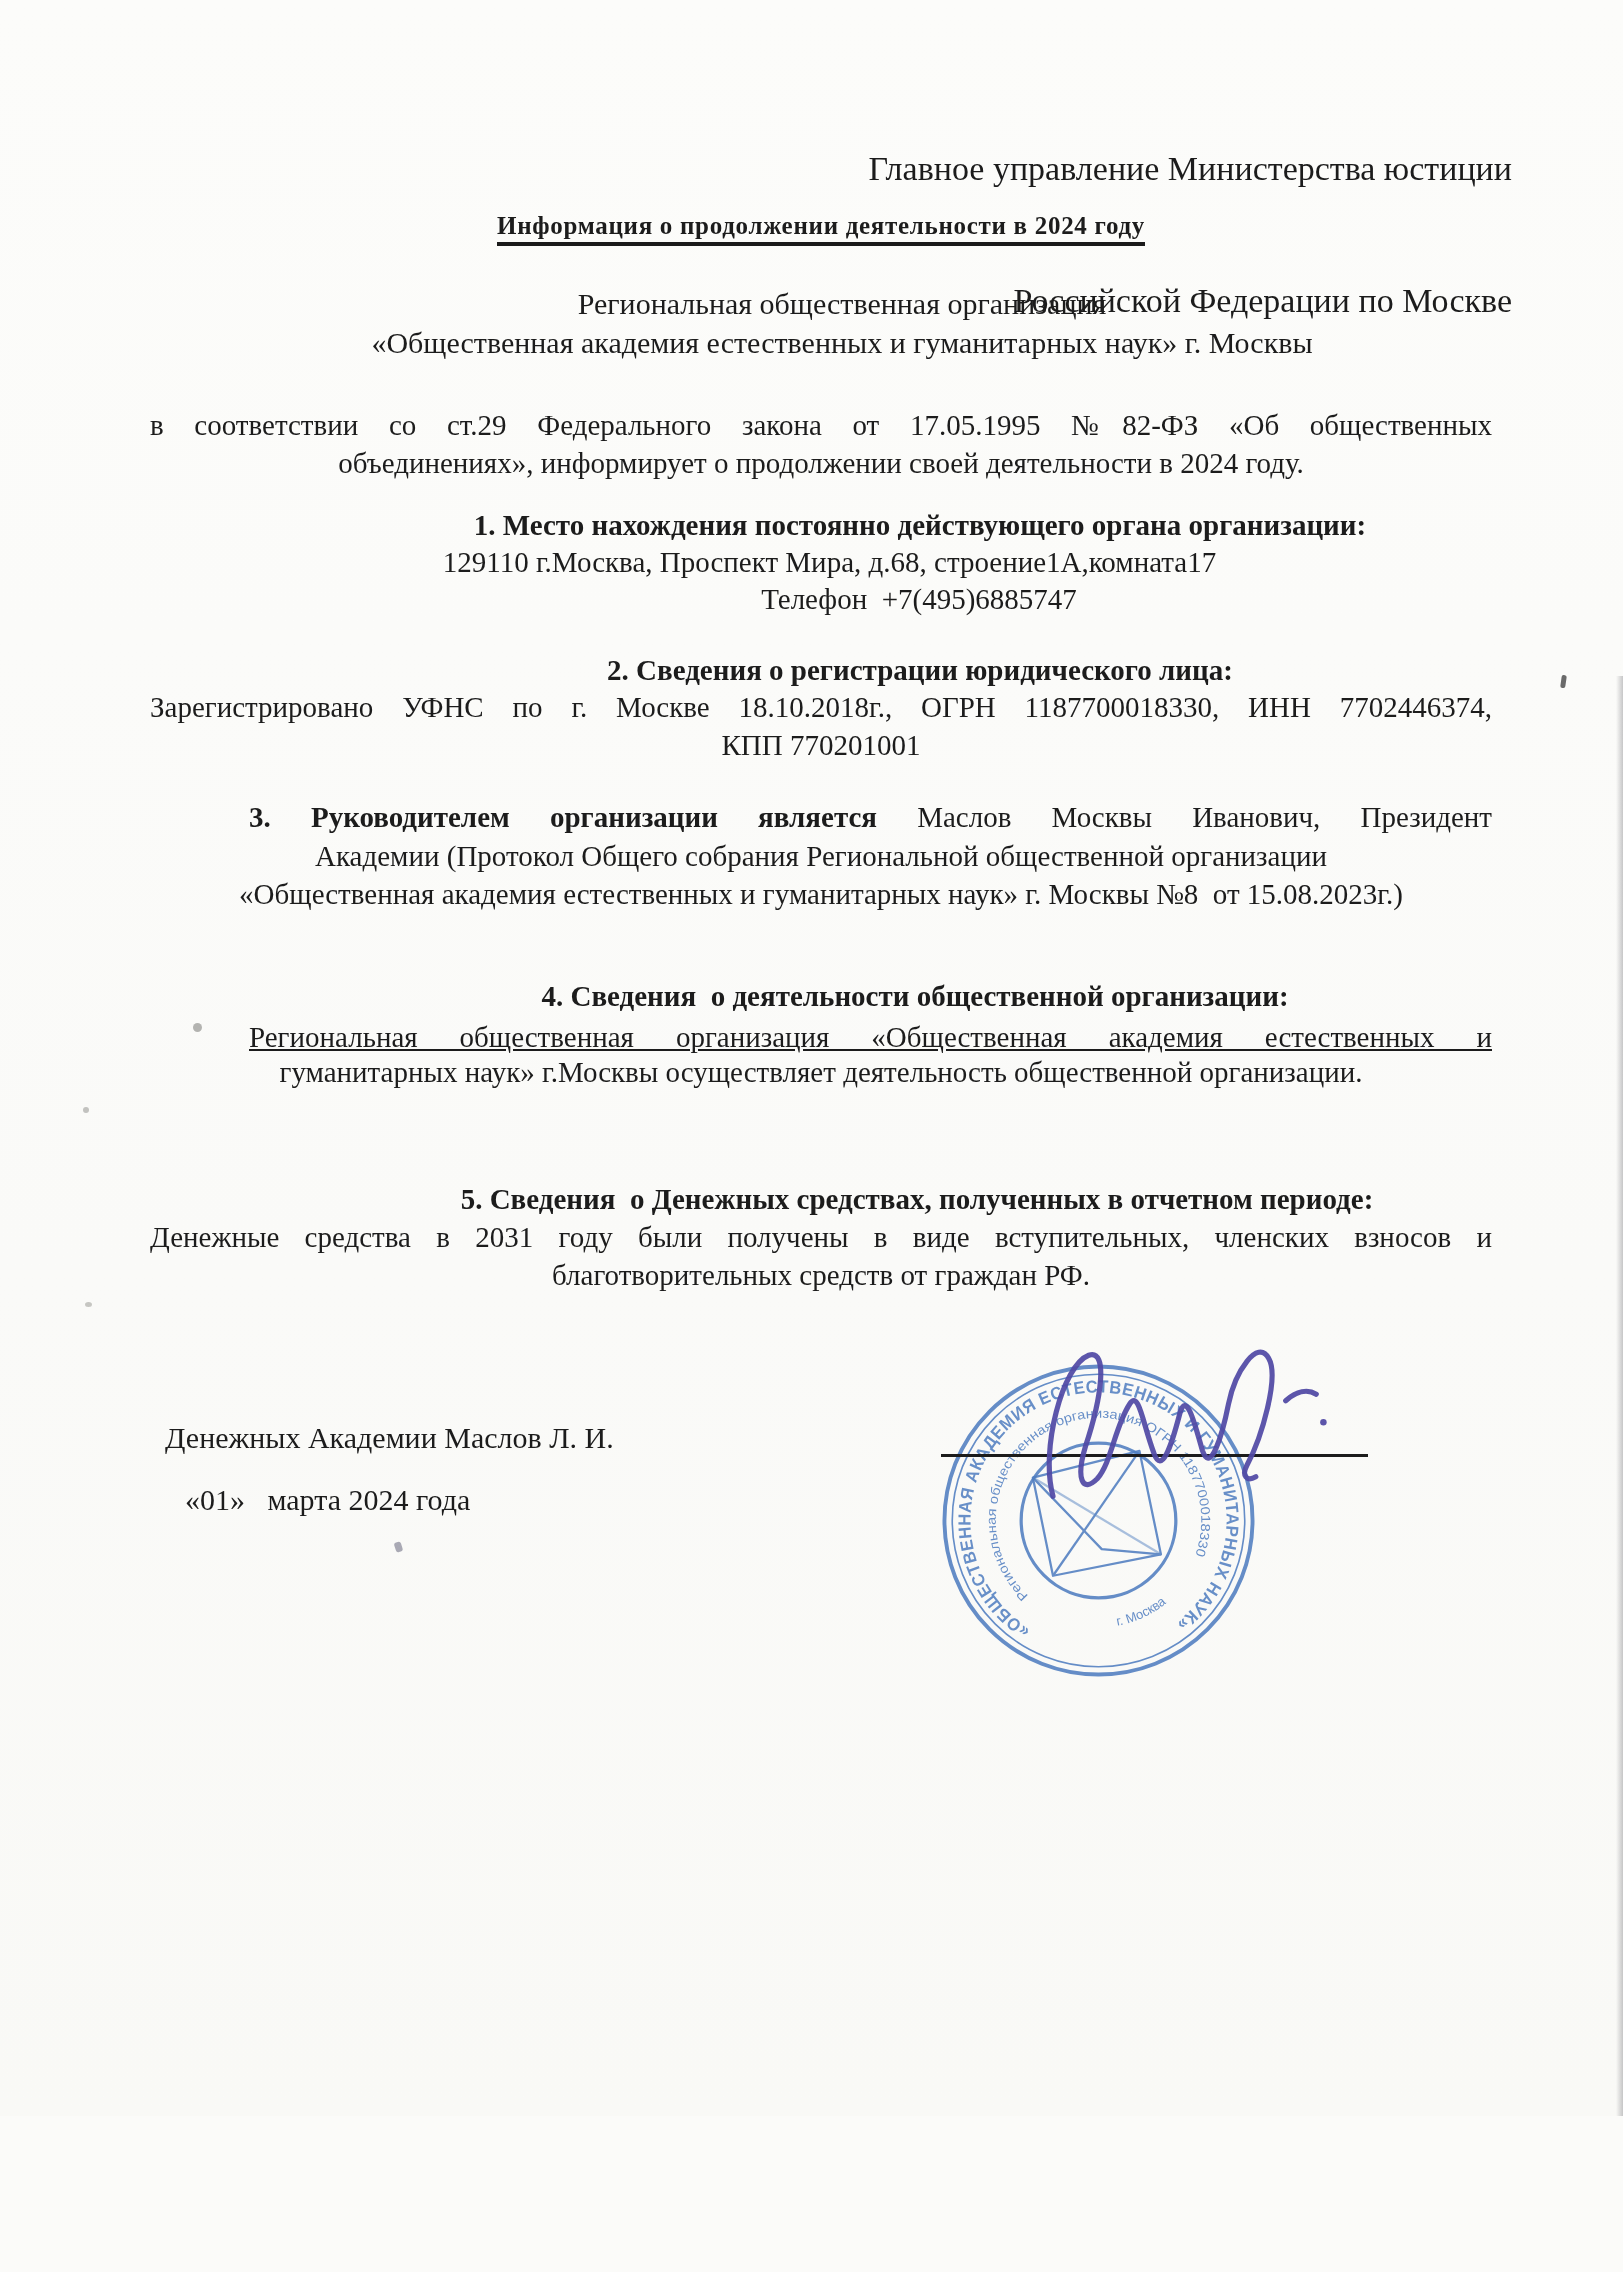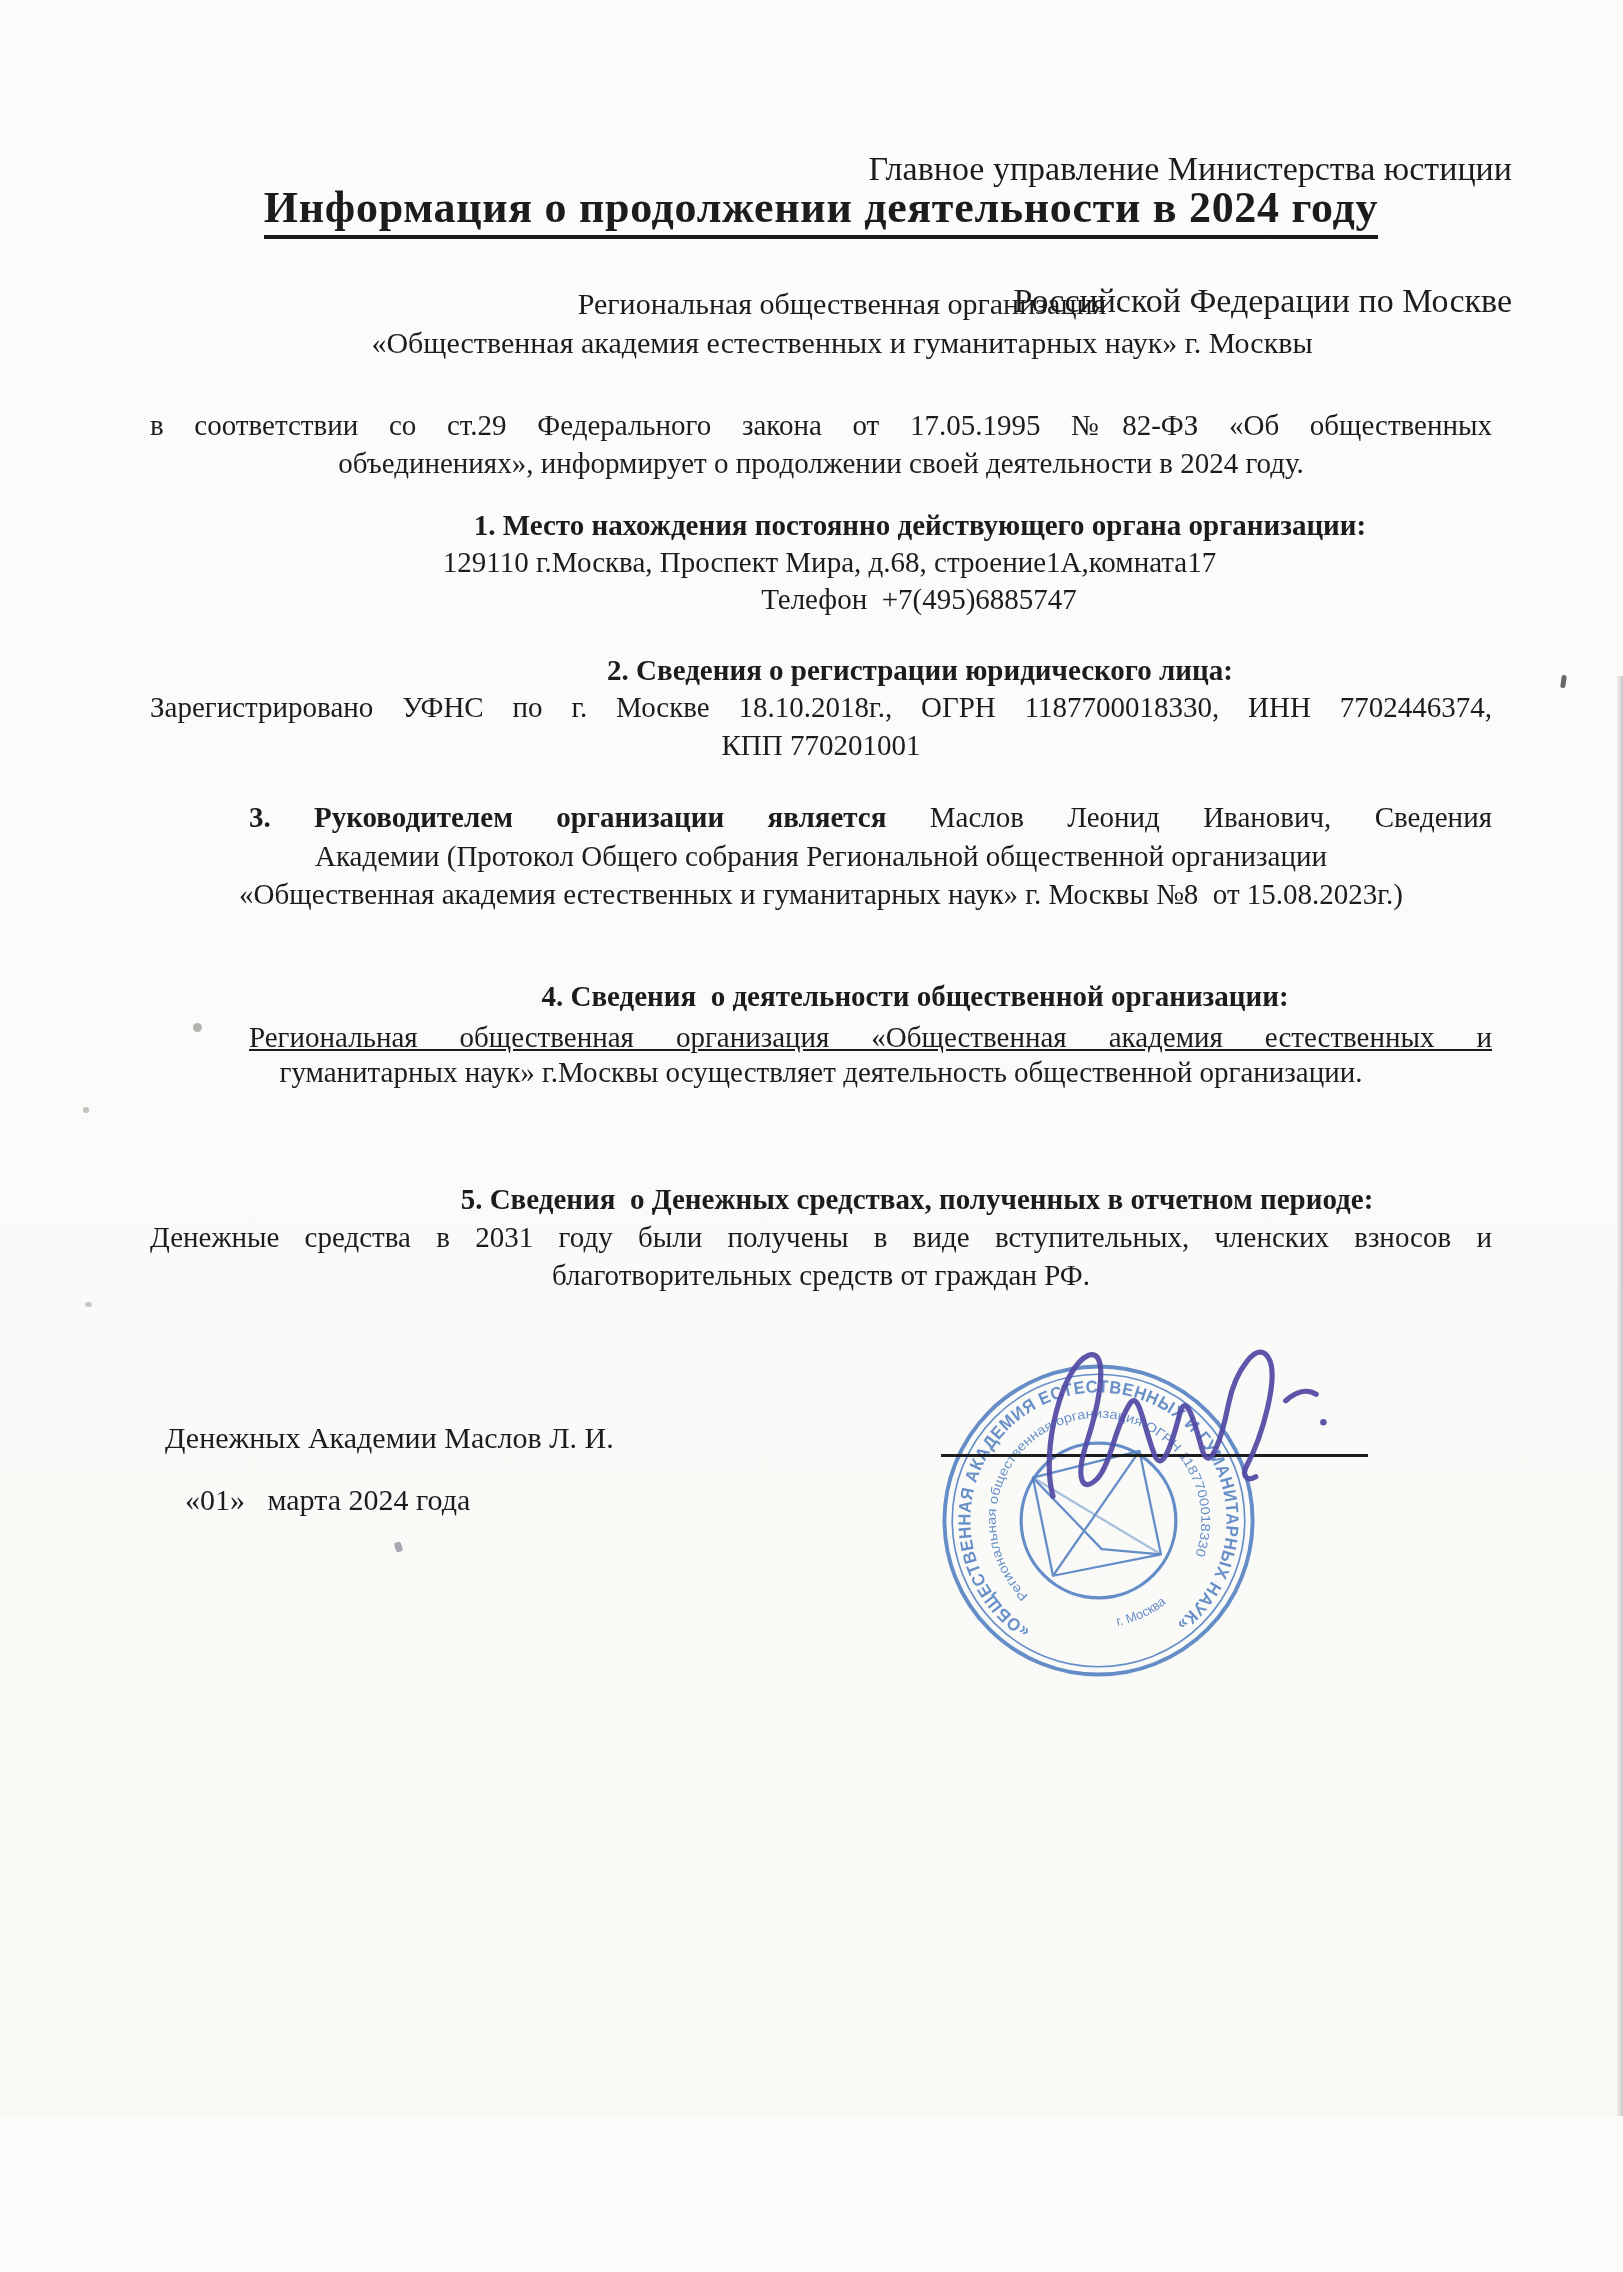--- a/index.html
+++ b/index.html
@@ -5,21 +5,21 @@
   html,body{margin:0;padding:0;}
   body{width:1623px;height:2273px;background:#fbfbf9;overflow:hidden;}
   .page{position:relative;width:1623px;height:2116px;background:linear-gradient(180deg,#fcfcfa 0%,#fafaf8 60%,#f9f9f6 100%);
         font-family:"Liberation Serif","DejaVu Serif",serif;color:#1c1c1c;}
   .abs{position:absolute;}
   .tline{position:absolute;left:150px;width:1342px;font-size:29px;line-height:38px;}
   .jline{text-align:justify;text-align-last:justify;}
   .lline{text-align:center;white-space:pre-wrap;}
   .bold{font-weight:bold;}
   .header-block{position:absolute;right:111px;top:59px;text-align:right;font-size:34px;line-height:44px;white-space:pre-wrap;}
-  .title-block{position:absolute;left:150px;width:1342px;top:188px;text-align:center;font-size:44px;line-height:40px;font-weight:bold;}
+  .title-block{position:absolute;left:150px;width:1342px;top:206px;text-align:center;font-size:25px;line-height:40px;font-weight:bold;}
   .title-block .u{border-bottom:4.6px solid #1b1b1b;padding-bottom:3.3px;letter-spacing:0.7px;}
   .org-block{position:absolute;left:150px;width:1342px;top:284px;text-align:center;font-size:30px;line-height:39px;transform:translateX(21px);}
   .sig-rule{position:absolute;left:941px;top:1454px;width:427px;height:3.3px;background:#1c1c1c;}
   .edge-shadow{position:absolute;right:0;top:676px;bottom:0;width:7.2px;background:linear-gradient(to right,rgba(150,150,150,0),rgba(135,135,140,0.45));}
   .speck{position:absolute;border-radius:50%;}
   svg text{font-family:"Liberation Sans","DejaVu Sans",sans-serif;}
 </style>
 </head>
 <body>
 
@@ -43,21 +43,21 @@
   <div class="tline lline" style="top:444px;">объединениях», информирует о продолжении своей деятельности в 2024 году.</div>
 
   <div class="tline lline bold" style="top:506px;padding-left:99px;">1. Место нахождения постоянно действующего органа организации:</div>
   <div class="tline lline" style="top:543px;padding-left:8.5px;">129110 г.Москва, Проспект Мира, д.68, строение1А,комната17</div>
   <div class="tline lline" style="top:580px;padding-left:98px;">Телефон  +7(495)6885747</div>
 
   <div class="tline lline bold" style="top:651px;padding-left:99px;">2. Сведения о регистрации юридического лица:</div>
   <div class="tline jline" style="top:688px;">Зарегистрировано   УФНС по г. Москве 18.10.2018г., ОГРН 1187700018330, ИНН 7702446374,</div>
   <div class="tline lline" style="top:726px;">КПП 770201001</div>
 
-  <div class="tline jline" style="top:798px;text-indent:99px;"><span class="bold">3. Руководителем организации является</span><span> Маслов Леонид  Иванович, Сведения</span></div>
+  <div class="tline jline" style="top:798px;text-indent:99px;"><span class="bold">3. Руководителем организации является</span><span> Маслов Москвы  Иванович, Президент</span></div>
   <div class="tline lline" style="top:837px;">Академии (Протокол Общего собрания Региональной общественной организации</div>
   <div class="tline lline" style="top:875px;">«Общественная академия естественных и гуманитарных наук» г. Москвы №8  от 15.08.2023г.)</div>
 
   <div class="tline lline bold" style="top:977px;padding-left:94px;">4. Сведения  о деятельности общественной организации:</div>
   <div class="tline jline" style="top:1018px;text-indent:99px;text-decoration:underline;">Региональная общественная организация «Общественная академия естественных и</div>
   <div class="tline lline" style="top:1053px;">гуманитарных наук» г.Москвы осуществляет деятельность общественной организации.</div>
 
   <div class="tline lline bold" style="top:1180px;padding-left:96px;">5. Сведения  о Денежных средствах, полученных в отчетном периоде:</div>
   <div class="tline jline" style="top:1218px;">Денежные средства в 2031 году были получены в виде вступительных, членских взносов и</div>
   <div class="tline lline" style="top:1256px;">благотворительных средств от граждан РФ.</div>

